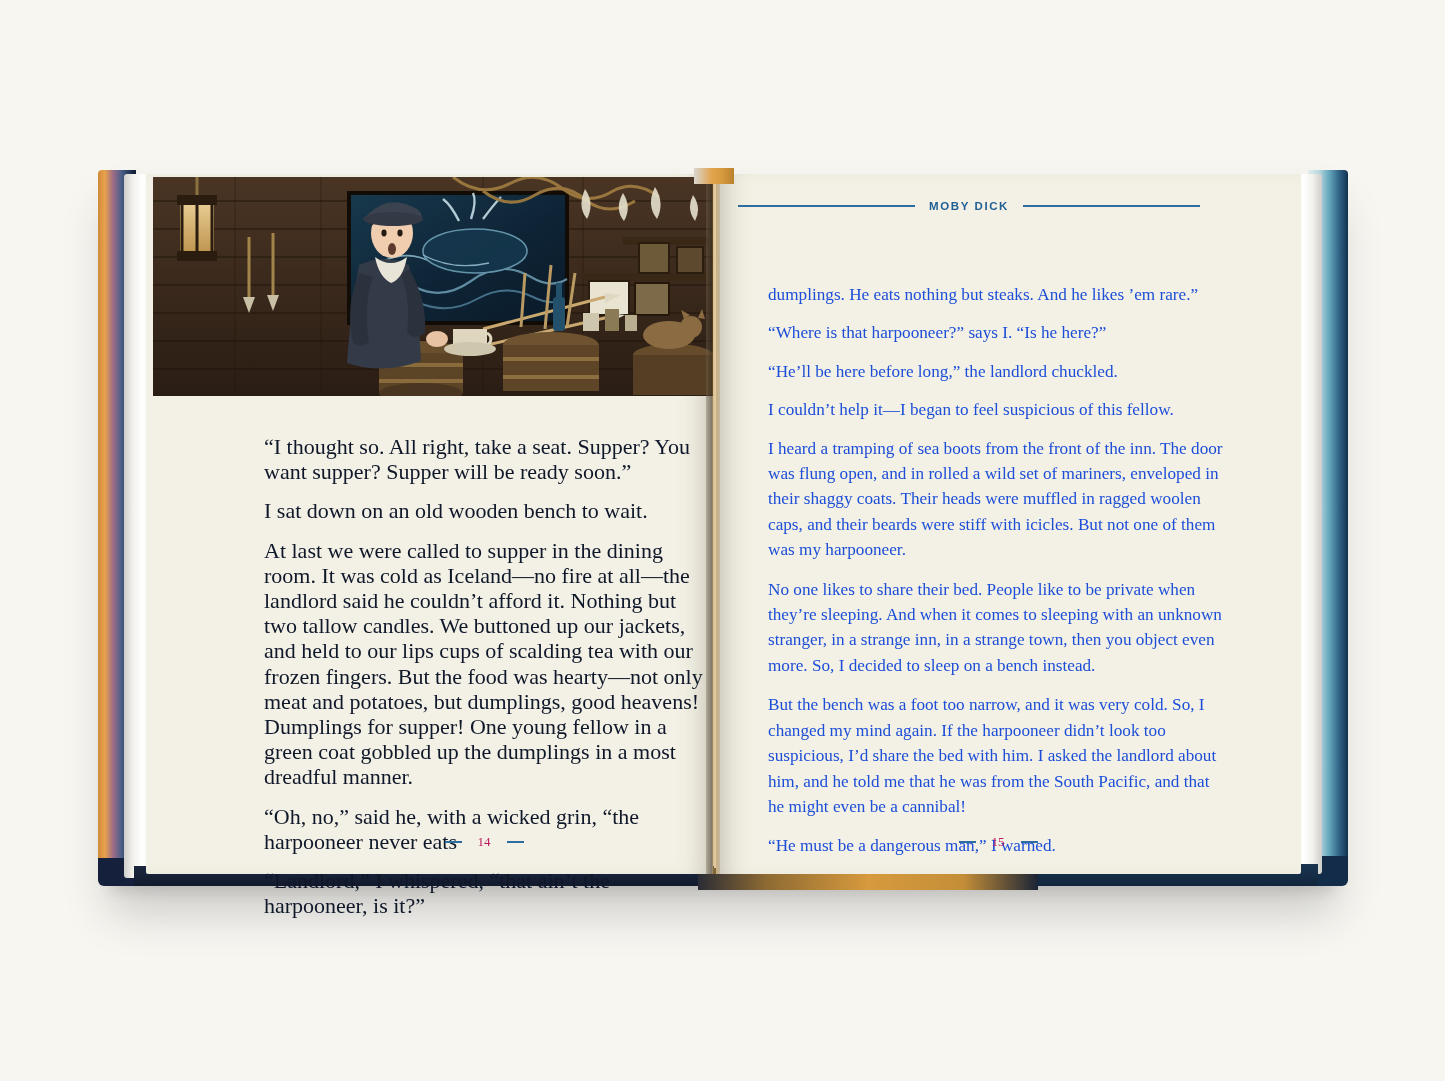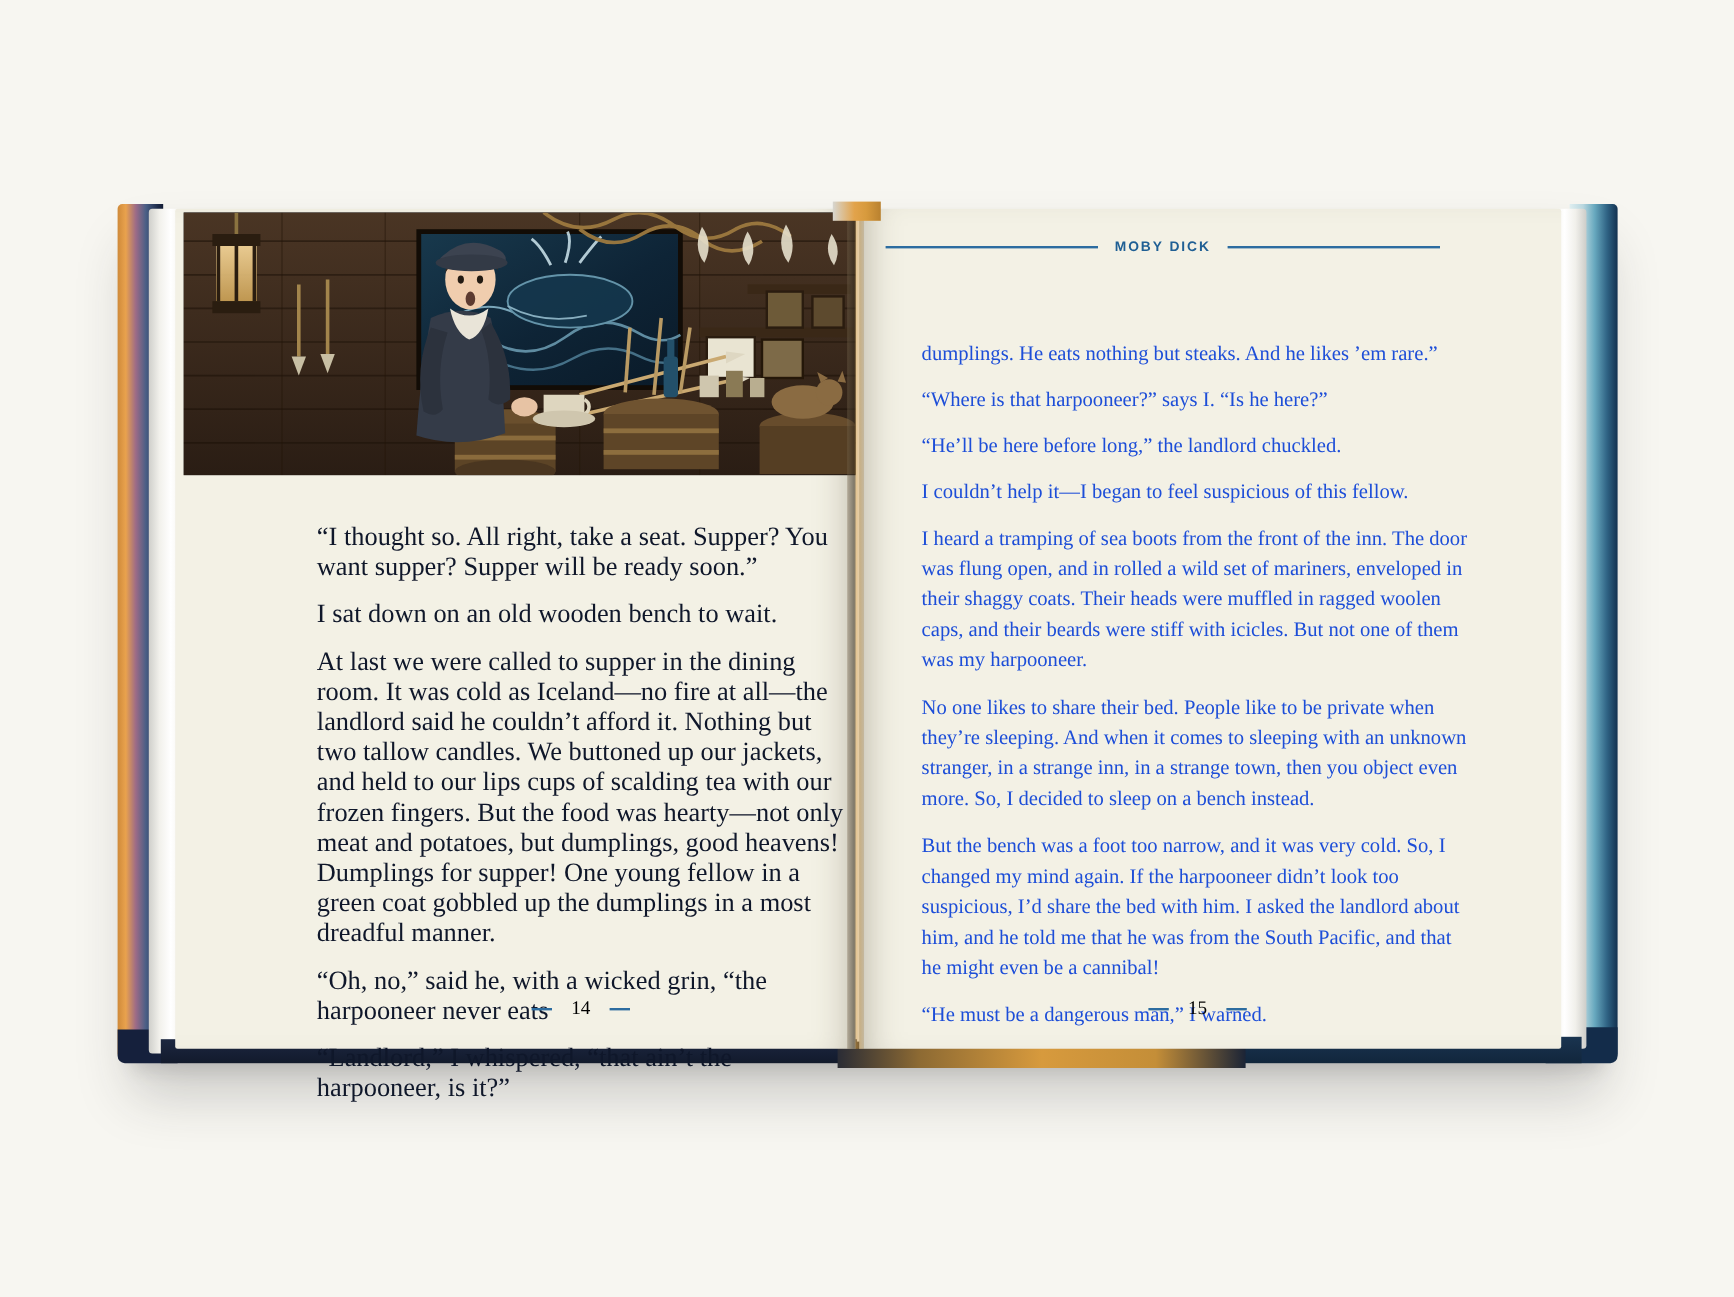--- a/index.html
+++ b/index.html
@@ -215,22 +215,22 @@
   }
 
   
   .folio {
     position: absolute;
     bottom: 38px;
     display: flex;
     align-items: center;
     justify-content: center;
     gap: 16px;
-    font-size: 16px;
-    color: #000000;
+    font-size: 13px;
+    color: #be185d;
     font-family: "Liberation Serif", serif;
   }
   .folio .dash {
     width: 17px;
     height: 2px;
     background: #2c6ca0;
   }
   .folio-left { left: 166px; width: 440px; }
   .folio-right { left: 670px; width: 460px; justify-content: center; }
 </style>

